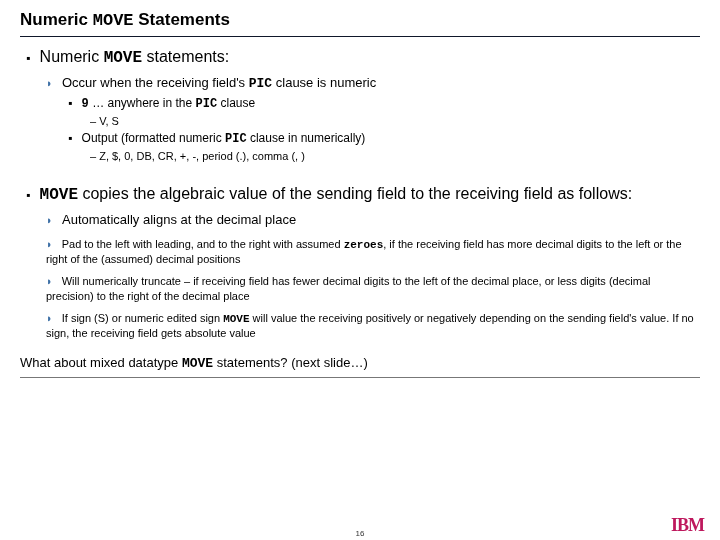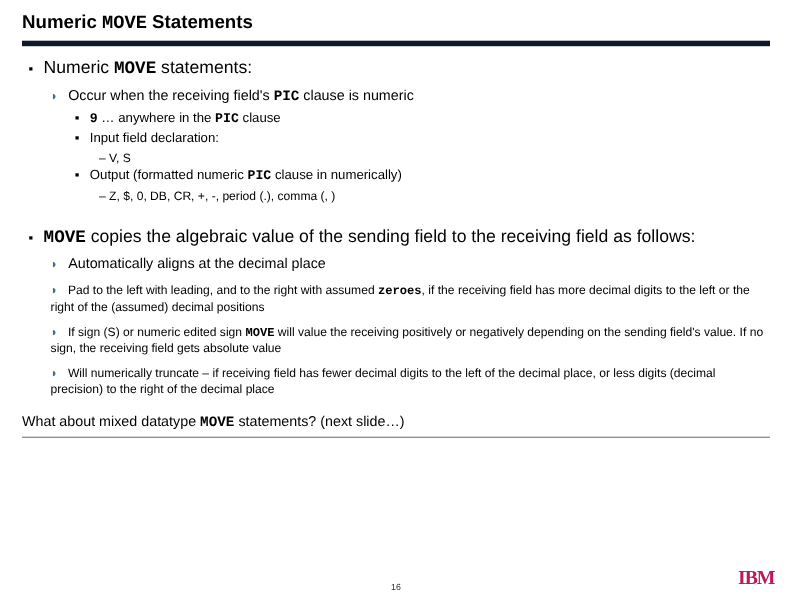--- a/index.html
+++ b/index.html
@@ -11,21 +11,21 @@
     color: #000;
     position: relative;
     padding: 10px 20px 30px 20px;
     font-size: 12px;
   }
   .title {
     font-size: 17px;
     font-weight: bold;
     color: #000;
     padding-bottom: 6px;
-    border-bottom: 5px solid #0f172a;
+    border-bottom: 1px solid #0f172a;
     margin-bottom: 10px;
   }
   .mono { font-family: "Courier New", monospace; font-weight: bold; }
   ul { list-style: none; }
   li { margin-bottom: 2px; line-height: 1.3; }
   .l1 { padding-left: 6px; margin-top: 8px; margin-bottom: 6px; }
   .l1 > .bullet { color: #000; font-weight: bold; margin-right: 6px; }
   .l1-text { font-size: 16px; }
   .l2 { padding-left: 26px; margin-top: 4px; margin-bottom: 3px; }
   .l2 > .bullet { color: #3b6ea5; margin-right: 6px; font-size: 11px; }
@@ -94,24 +94,20 @@
     </span>
   </li>
 
   <li class="l3">
     <span class="bullet">▪</span>
     <span class="l3-text">
       <span class="mono">9</span><span> … anywhere  in the </span><span class="mono">PIC</span><span> clause</span>
     </span>
   </li>
 
-  <li class="l3">
-    <span class="bullet">▪</span>
-    <span class="l3-text">Input field declaration:</span>
-  </li>
   <li class="l4">
     <span class="l4-text">– V, S</span>
   </li>
 
   <li class="l3">
     <span class="bullet">▪</span>
     <span class="l3-text">
       <span>Output (formatted numeric </span><span class="mono">PIC</span><span> clause in numerically)</span>
     </span>
   </li>
@@ -135,28 +131,28 @@
 
   <li class="l2 small" style="margin-top:8px;">
     <span class="bullet">◗</span>
     <span class="small">
       <span>Pad to the left with leading, and to the right with assumed </span><span class="mono underline">zeroes</span><span>, if the receiving field has more decimal digits to the left or the right of the (assumed) decimal positions</span>
     </span>
   </li>
 
   <li class="l2 small" style="margin-top:8px;">
     <span class="bullet">◗</span>
-    <span class="small">
-      <span>If sign (S) or numeric edited sign </span><span class="mono">MOVE</span><span> will value the receiving positively or negatively depending on the sending field's value.  If no sign, the receiving field gets absolute value</span>
-    </span>
+    <span class="small">Will numerically truncate – if receiving field has fewer decimal digits to the left of the decimal place, or less digits (decimal precision) to the right of the decimal place</span>
   </li>
 
   <li class="l2 small" style="margin-top:8px;">
     <span class="bullet">◗</span>
-    <span class="small">Will numerically truncate – if receiving field has fewer decimal digits to the left of the decimal place, or less digits (decimal precision) to the right of the decimal place</span>
+    <span class="small">
+      <span>If sign (S) or numeric edited sign </span><span class="mono">MOVE</span><span> will value the receiving positively or negatively depending on the sending field's value.  If no sign, the receiving field gets absolute value</span>
+    </span>
   </li>
 
 </ul>
 
 <div class="footer-q">
   <span>What about mixed datatype </span><span class="mono">MOVE</span><span> statements?  (next slide…)</span>
 </div>
 
 <div class="page-num">16</div>
 

